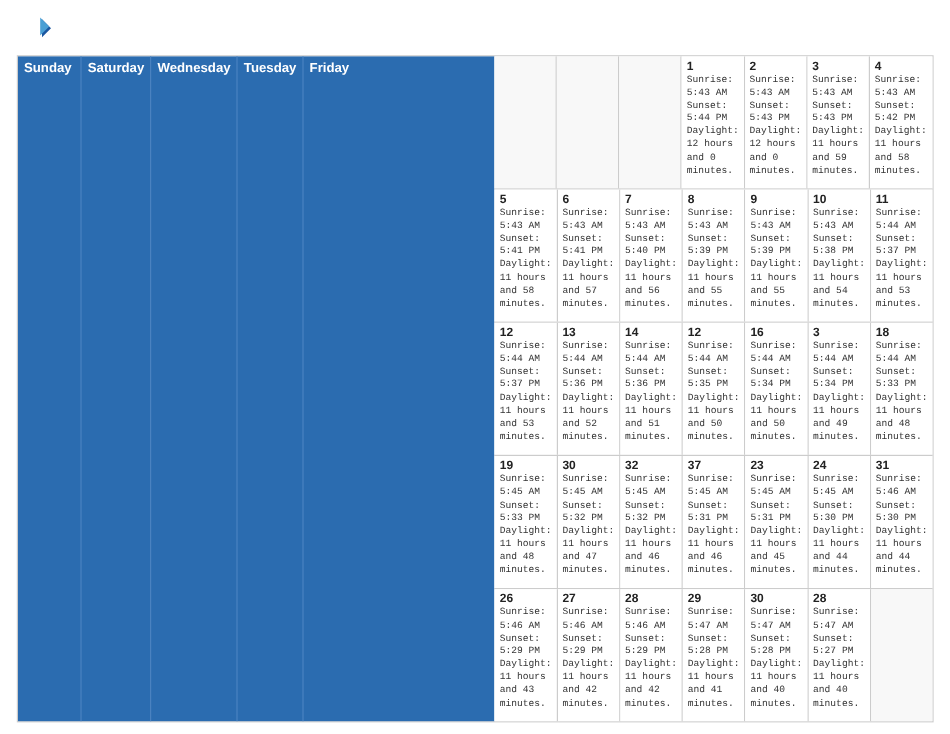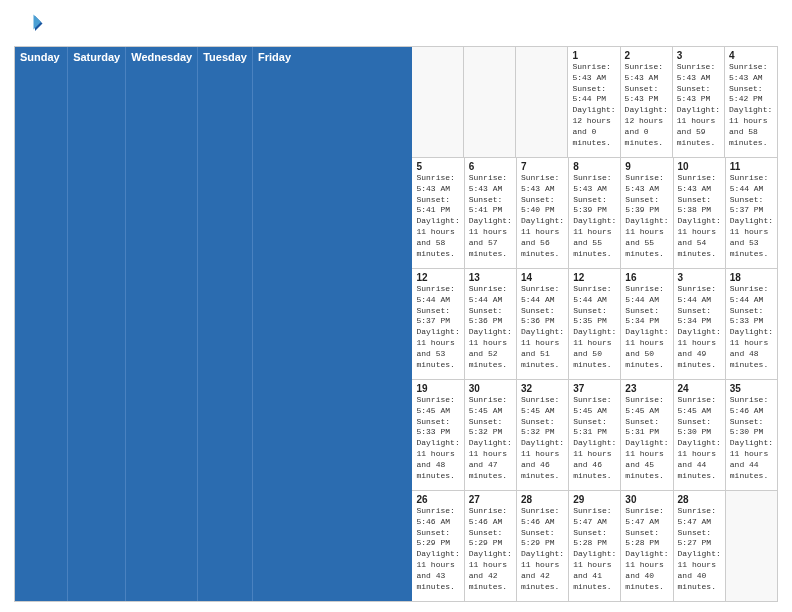--- a/index.html
+++ b/index.html
@@ -312,21 +312,21 @@
 and 45 minutes.</div>
           </div>
           <div class="cal-cell">
             <span class="day-num">24</span>
             <div class="cell-text" style="white-space: pre-line;">Sunrise: 5:45 AM
 Sunset: 5:30 PM
 Daylight: 11 hours
 and 44 minutes.</div>
           </div>
           <div class="cal-cell">
-            <span class="day-num">35</span>
+            <span class="day-num">31</span>
             <div class="cell-text" style="white-space: pre-line;">Sunrise: 5:46 AM
 Sunset: 5:30 PM
 Daylight: 11 hours
 and 44 minutes.</div>
           </div>
         </div>
         <div class="cal-row">
           <div class="cal-cell">
             <span class="day-num">26</span>
             <div class="cell-text" style="white-space: pre-line;">Sunrise: 5:46 AM

